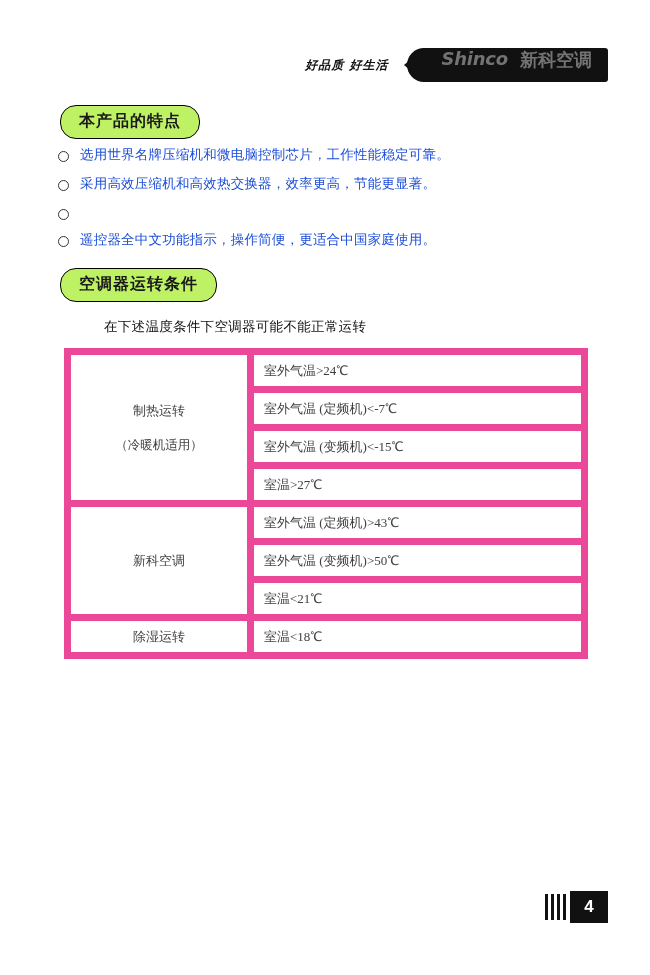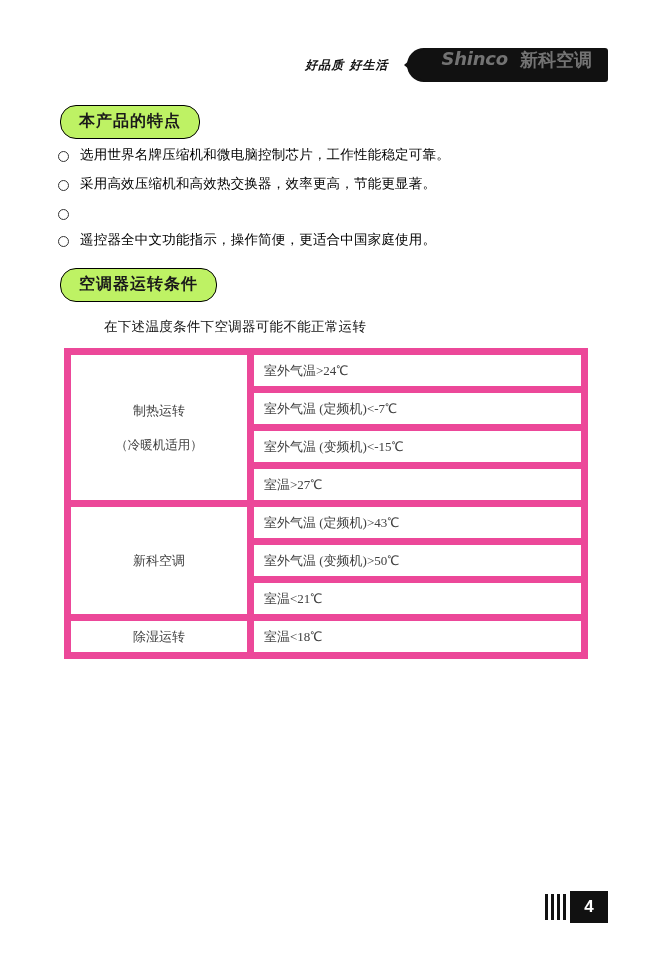--- a/index.html
+++ b/index.html
@@ -128,21 +128,21 @@
     border: 1.2px solid #333;
     border-radius: 50%;
     margin-top: 5px;
     margin-right: 11px;
     flex: 0 0 auto;
   }
   .bullet-text {
     font-size: 13.5px;
     line-height: 18px;
     letter-spacing: 0.2px;
-    color: #000000;
+    color: #1d4ed8;
   }
 
   
   .cond-intro {
     position: absolute;
     left: 60px;
     top: 318px;
     font-size: 13.5px;
     letter-spacing: 0.3px;
     color: #111;

